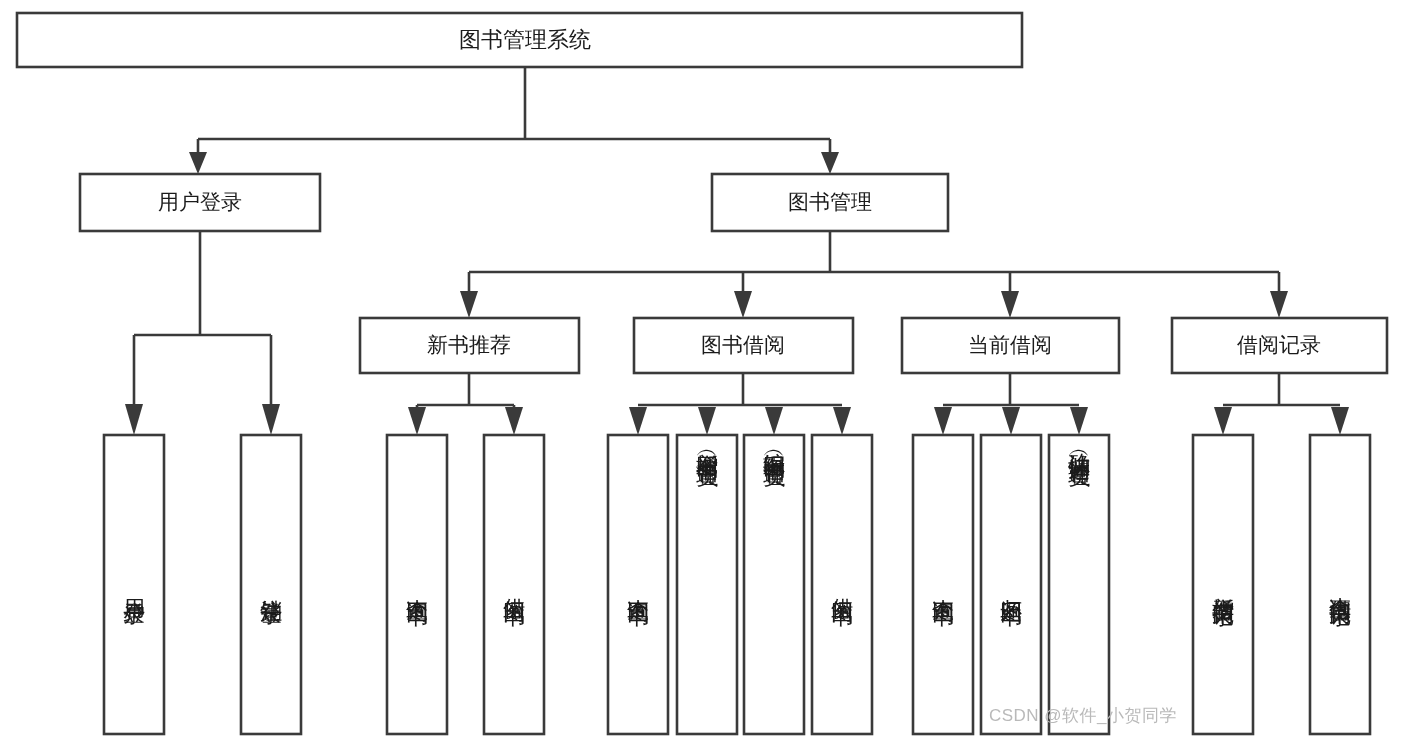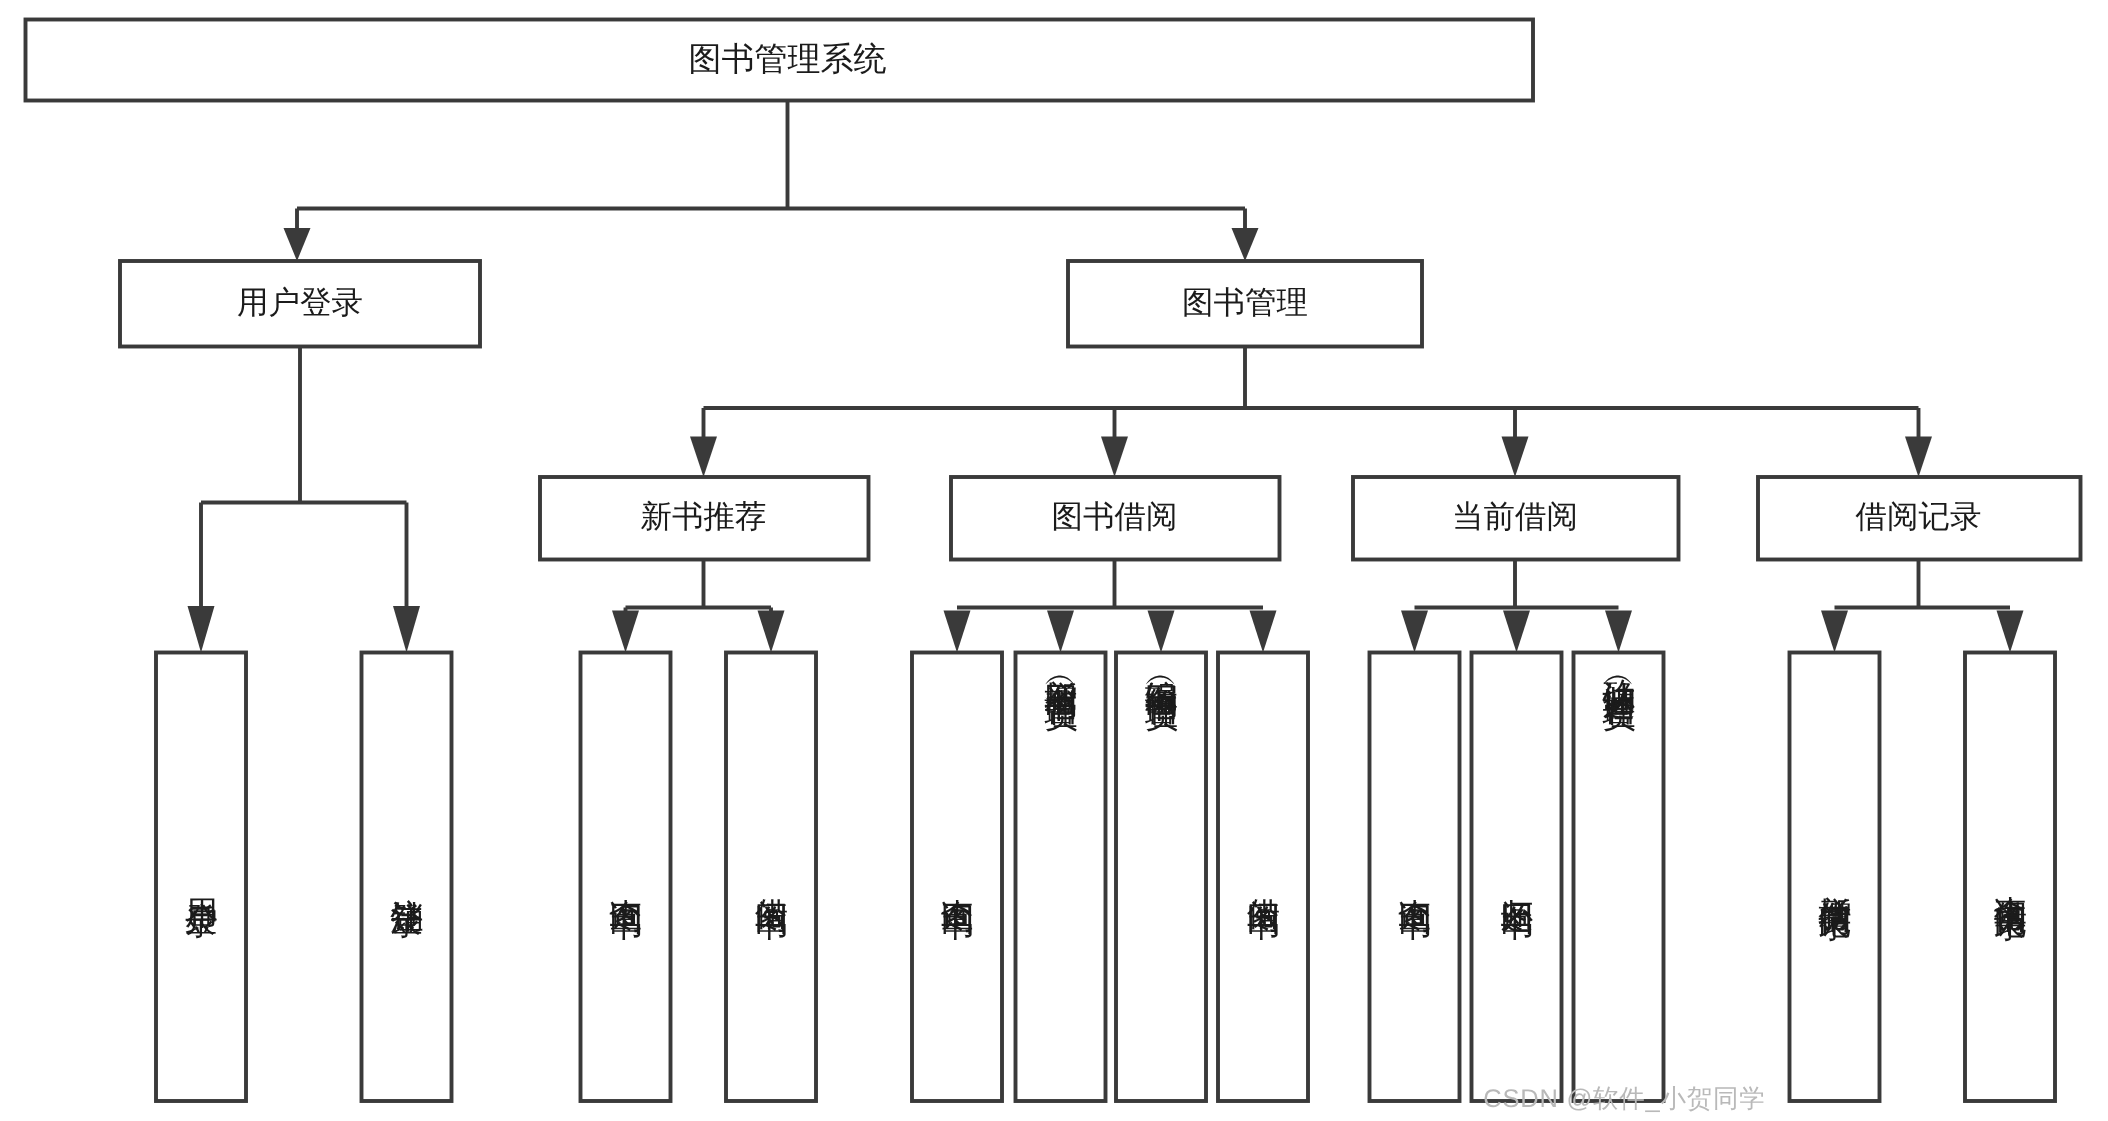--- a/index.html
+++ b/index.html
@@ -70,21 +70,21 @@
     font-size: 22px;
     line-height: 1.12;
     letter-spacing: 2px;
     color: #1b1b1b;
     white-space: nowrap;
     text-align: center;
   }
   .watermark {
     position: absolute;
     right: 12px;
-    bottom: 3px;
+    bottom: 20px;
     font-family: "Liberation Sans", "DejaVu Sans", sans-serif;
     font-size: 17px;
     color: #b9b9b9;
     letter-spacing: 0.5px;
     white-space: nowrap;
   }
 </style>
 </head>
 <body>
 

